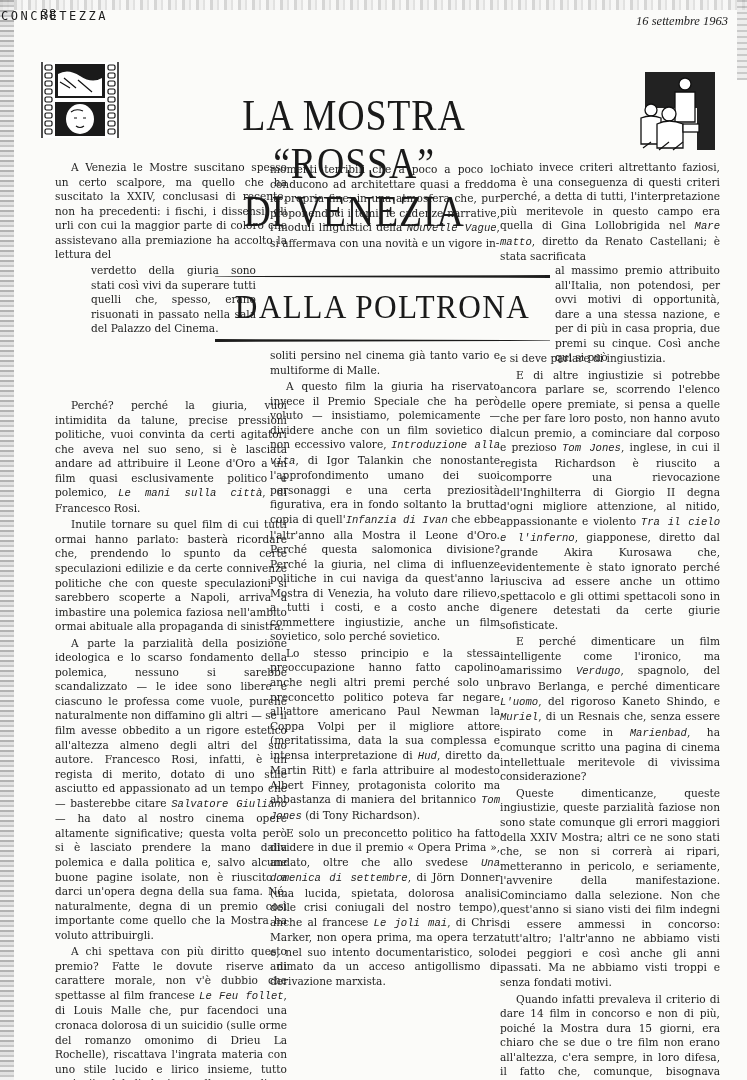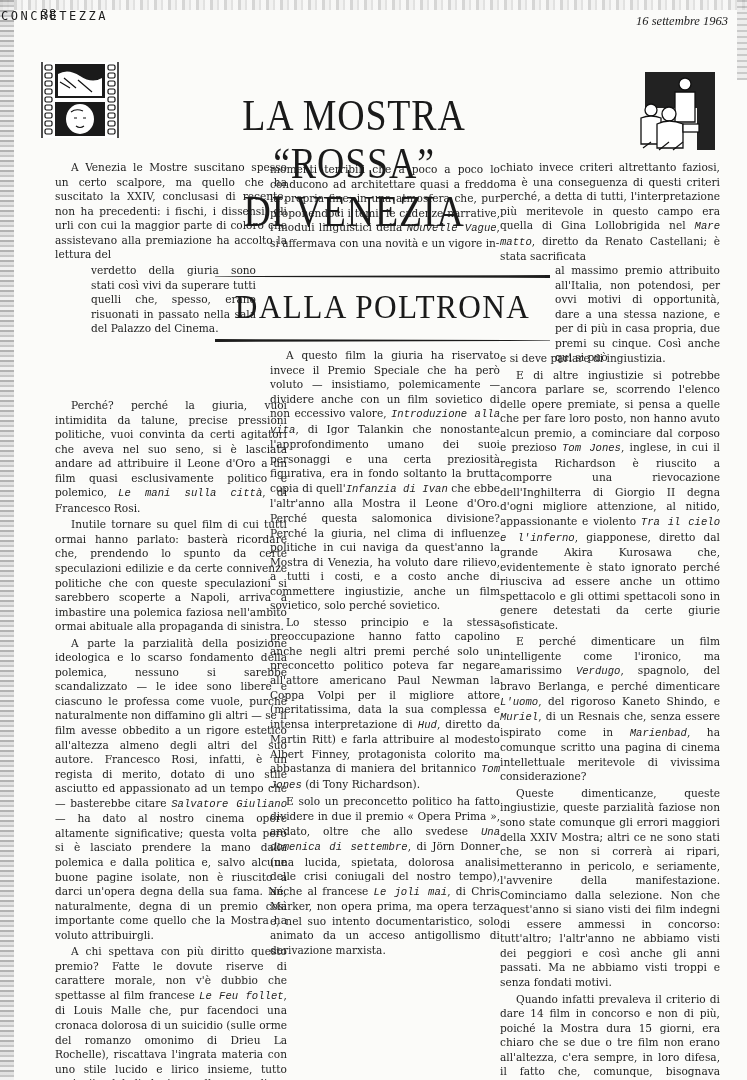--- a/index.html
+++ b/index.html
@@ -154,20 +154,21 @@
   <p class="no-indent"><span>momenti terribili che a poco a poco lo conducono ad architettare quasi a freddo la propria fine; in una atmosfera che, pur proponendoci i temi, le cadenze narrative, i moduli linguistici della </span><i>Nouvelle Vague</i><span>, si affermava con una novità e un vigore in-</span></p>
 </div>
 
 <div class="section-head">
   <div class="rule top"></div>
   <div class="section-title">DALLA POLTRONA</div>
   <div class="rule bottom"></div>
 </div>
 
 <div class="col col2-bottom">
+  <p class="no-indent">soliti persino nel cinema già tanto vario e multiforme di Malle.</p>
   <p><span>A questo film la giuria ha riservato invece il Premio Speciale che ha però voluto — insistiamo, polemicamente — dividere anche con un film sovietico di non eccessivo valore, </span><i>Introduzione alla vita</i><span>, di Igor Talankin che nonostante l'approfondimento umano dei suoi personaggi e una certa preziosità figurativa, era in fondo soltanto la brutta copia di quell'</span><i>Infanzia di Ivan</i><span> che ebbe l'altr'anno alla Mostra il Leone d'Oro. Perché questa salomonica divisione? Perché la giuria, nel clima di influenze politiche in cui naviga da quest'anno la Mostra di Venezia, ha voluto dare rilievo, a tutti i costi, e a costo anche di commettere ingiustizie, anche un film sovietico, solo perché sovietico.</span></p>
   <p><span>Lo stesso principio e la stessa preoccupazione hanno fatto capolino anche negli altri premi perché solo un preconcetto politico poteva far negare all'attore americano Paul Newman la Coppa Volpi per il migliore attore (meritatissima, data la sua complessa e intensa interpretazione di </span><i>Hud</i><span>, diretto da Martin Ritt) e farla attribuire al modesto Albert Finney, protagonista colorito ma abbastanza di maniera del britannico </span><i>Tom Jones</i><span> (di Tony Richardson).</span></p>
   <p><span>E solo un preconcetto politico ha fatto dividere in due il premio « Opera Prima », andato, oltre che allo svedese </span><i>Una domenica di settembre</i><span>, di Jörn Donner (una lucida, spietata, dolorosa analisi delle crisi coniugali del nostro tempo), anche al francese </span><i>Le joli mai</i><span>, di Chris Marker, non opera prima, ma opera terza e, nel suo intento documentaristico, solo animato da un acceso antigollismo di derivazione marxista.</span></p>
 </div>
 
 <div class="col col3-top">
   <p class="no-indent"><span>chiato invece criteri altrettanto faziosi, ma è una conseguenza di questi criteri perché, a detta di tutti, l'interpretazione più meritevole in questo campo era quella di Gina Lollobrigida nel </span><i>Mare matto</i><span>, diretto da Renato Castellani; è stata sacrificata</span></p>
 </div>
 <div class="col col3-narrow" style="top:263px;">
   <p class="no-indent">al massimo premio attribuito all'Italia, non potendosi, per ovvi motivi di opportunità, dare a una stessa nazione, e per di più in casa propria, due premi su cinque. Così anche qui si può</p>

